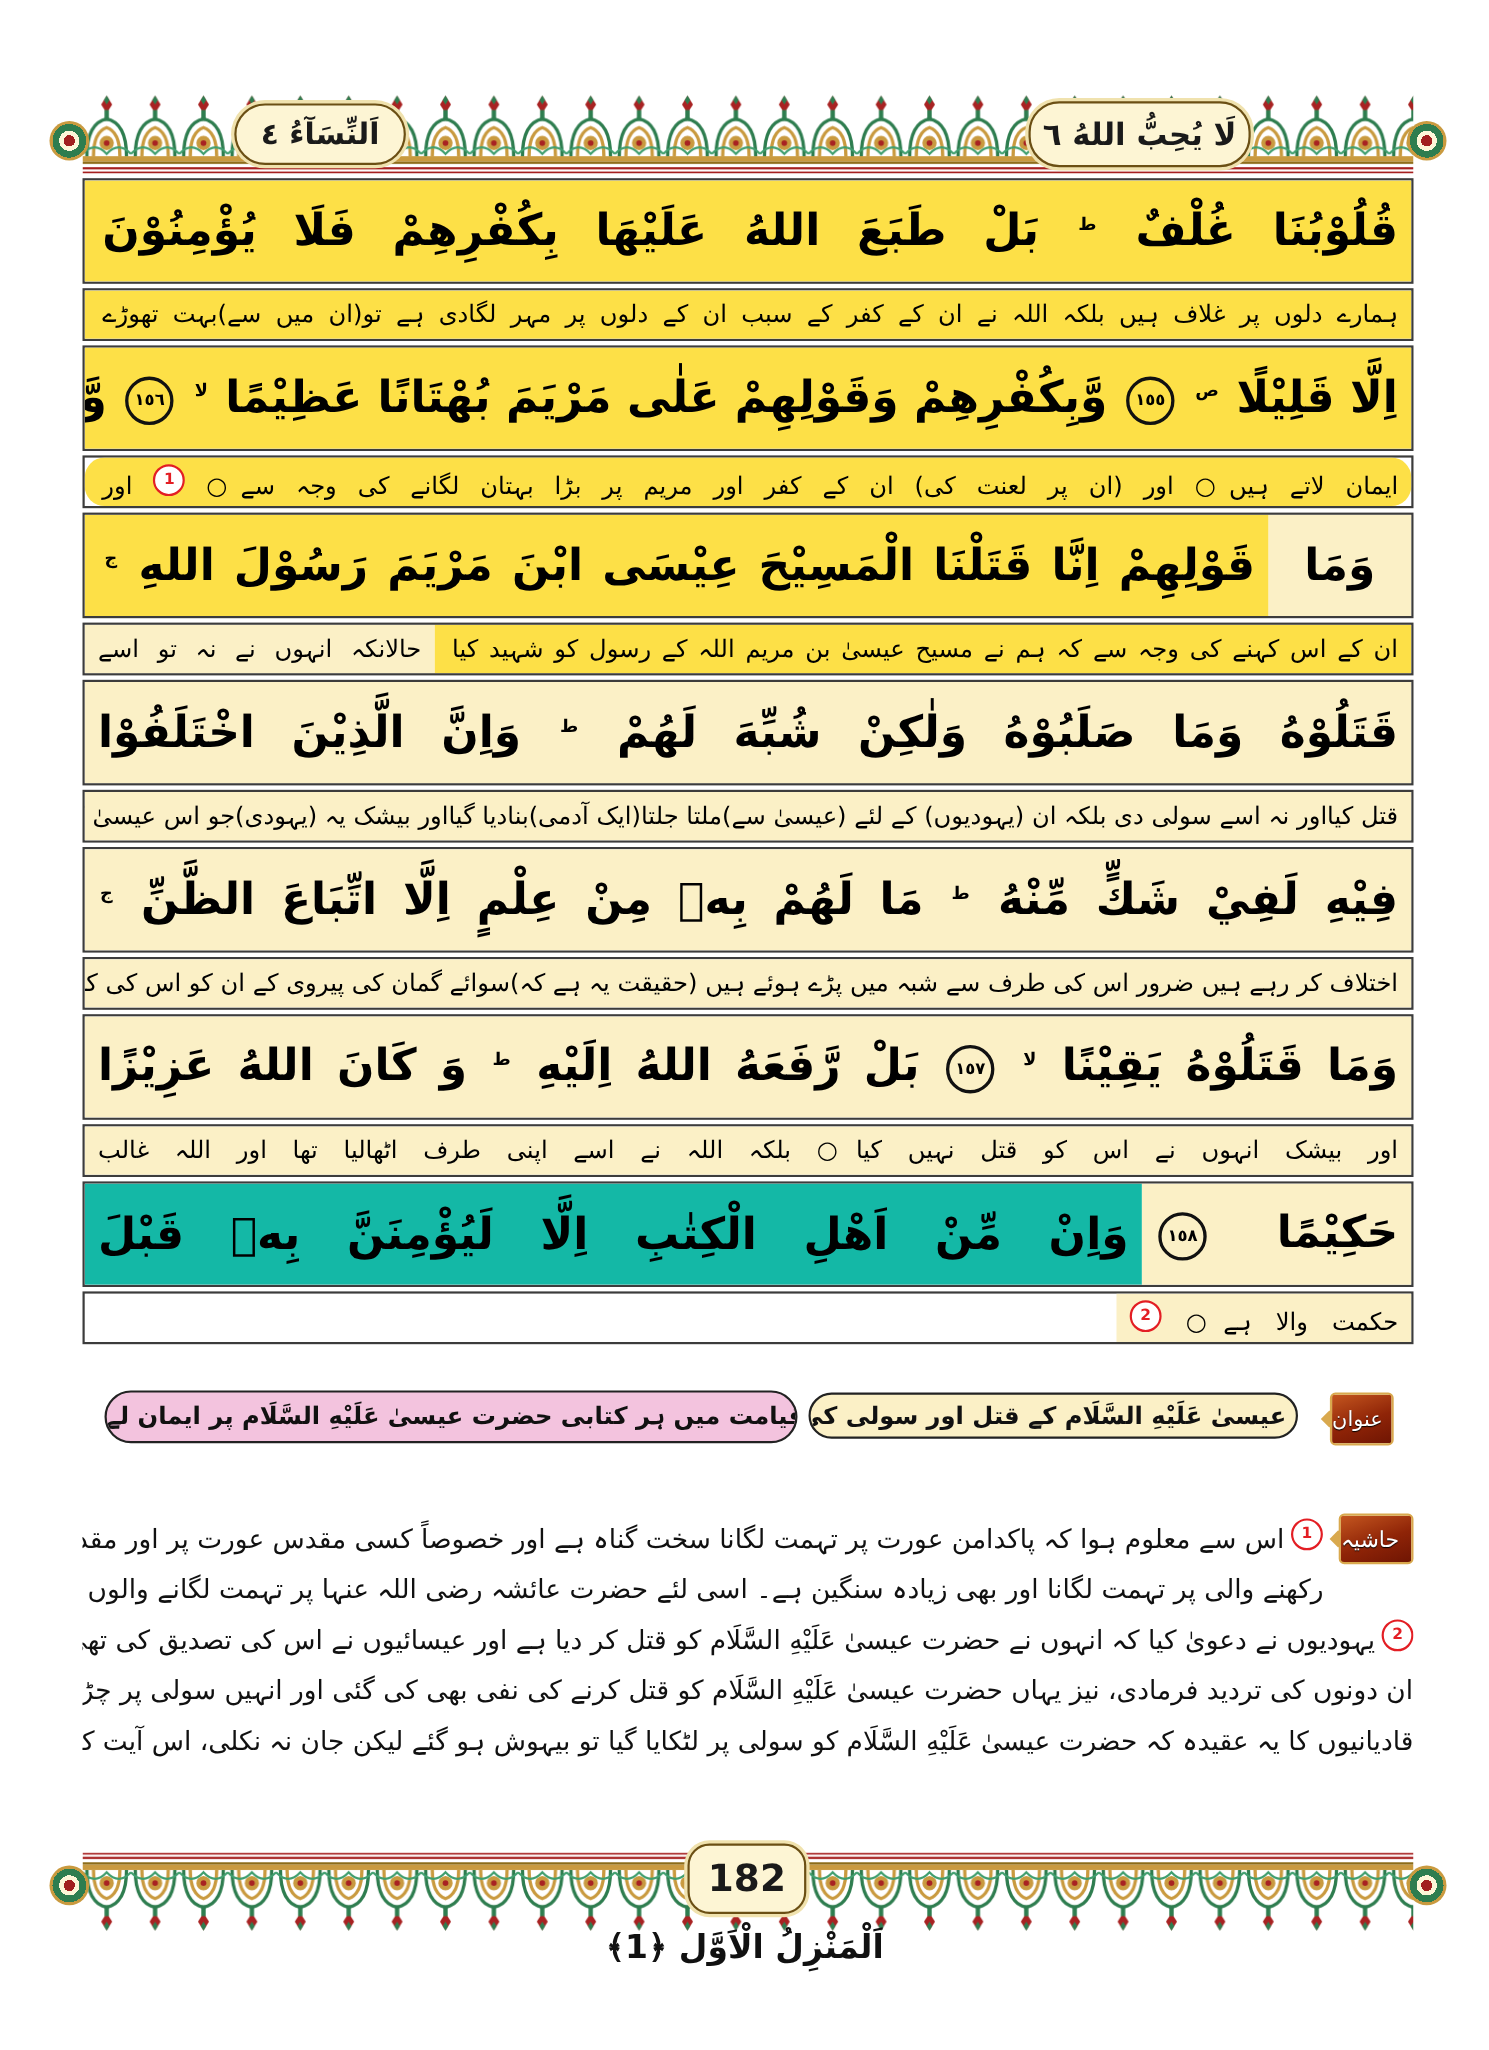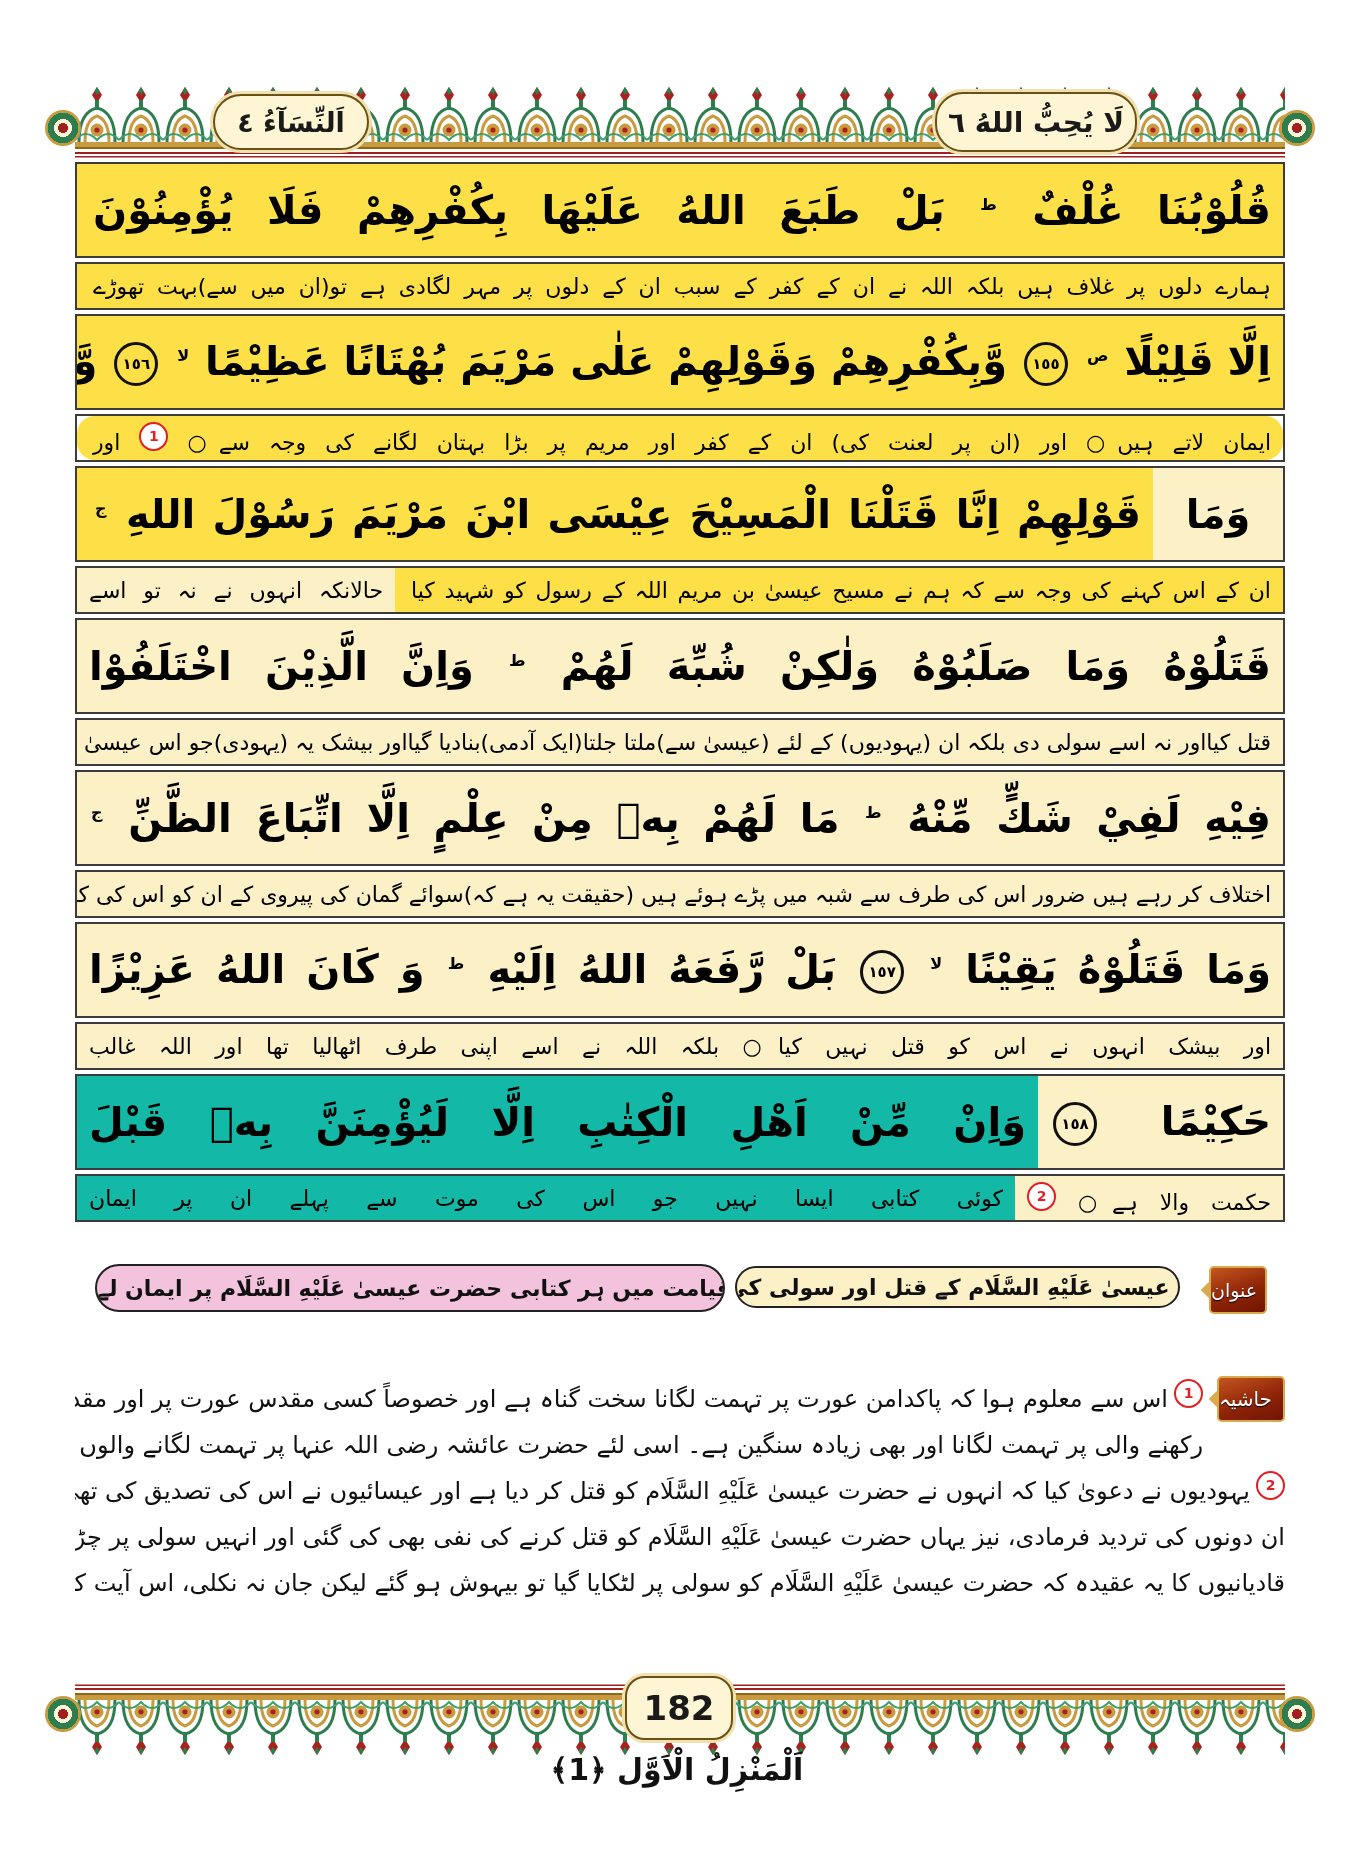--- a/index.html
+++ b/index.html
@@ -164,23 +164,20 @@
         <div class="segin"><span>حَكِيْمًا</span> <span class="vnum">١٥٨</span> </div>
       </div>
       <div class="seg bg-pink" style="flex: 1 1 0%;">
         <div class="segin"><span>وَاِنْ مِّنْ اَهْلِ الْكِتٰبِ اِلَّا لَيُؤْمِنَنَّ بِهٖ قَبْلَ</span> </div>
       </div>
     </div>
     <div class="row urdu">
       <div class="seg bg-cream" style="width: 268px; flex: 0 0 268px;">
         <div class="segin"><span>حکمت والا ہے○</span> <span class="fmark">2</span> </div>
       </div>
-      <div class="seg bg-pink" style="flex: 1 1 0%;">
-        <div class="segin"><span>کوئی کتابی ایسا نہیں جو اس کی موت سے پہلے ان پر ایمان</span> </div>
-      </div>
     </div>
   </div>
 
 <div class="topic">
   <div class="badge badge-topic">
     <span>عنوان</span>
   </div>
   <div class="bubble bubble-right">
     <span>حضرت عیسیٰ عَلَيْهِ السَّلَام کے قتل اور سولی کی تردید</span>
   </div>

